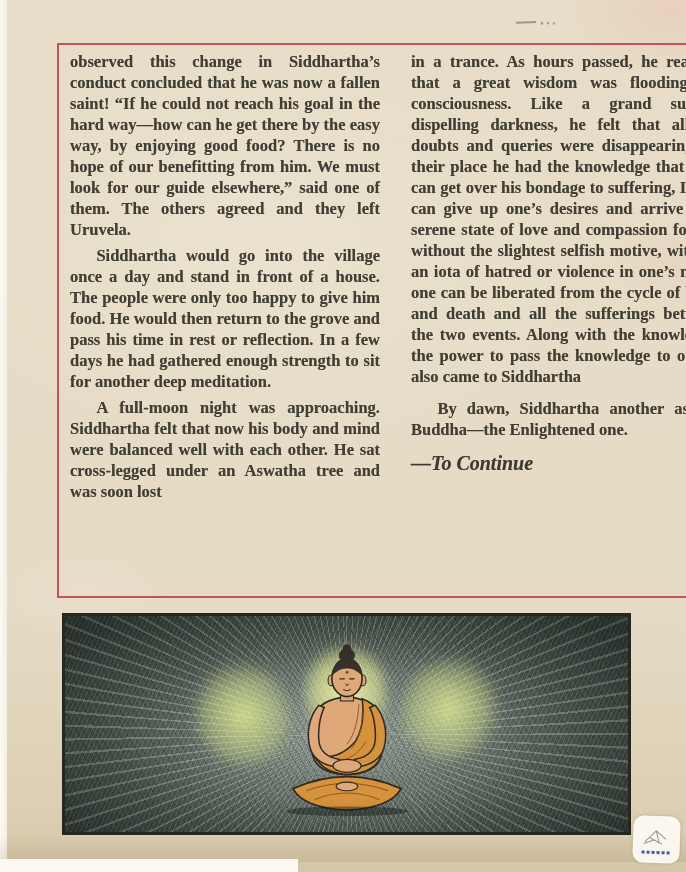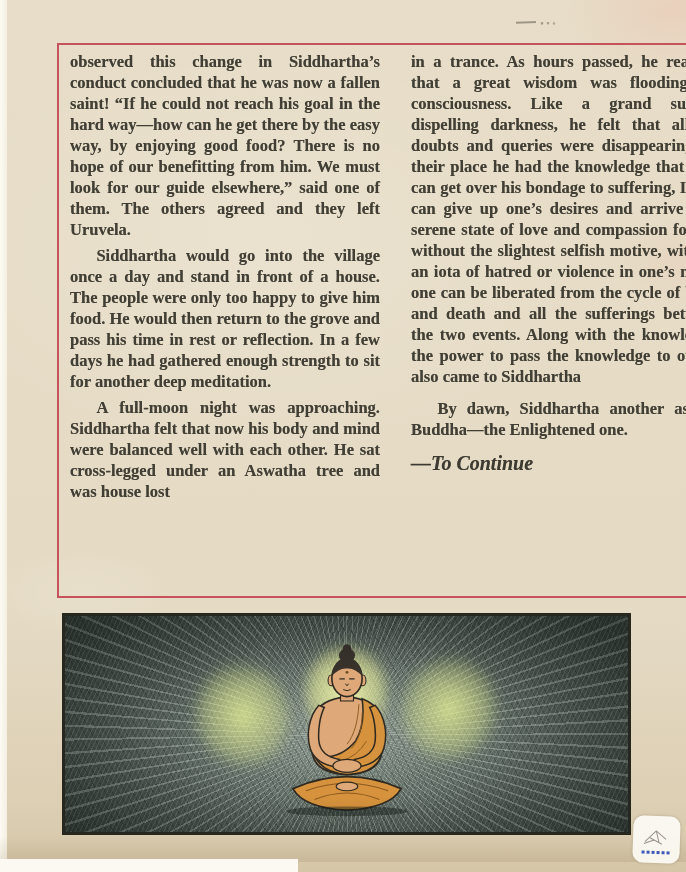--- a/index.html
+++ b/index.html
@@ -88,21 +88,21 @@
 
   <div class="page-edge-left"></div>
   <div class="page-shadow-bottom"></div>
   <div class="page-edge-bottom"></div>
   <div class="pencil-mark"></div>
 
   <div class="story-frame">
     <div class="col">
       <p class="para">observed this change in Siddhartha’s conduct concluded that he was now a fallen saint! “If he could not reach his goal in the hard way—how can he get there by the easy way, by enjoying good food? There is no hope of our benefitting from him. We must look for our guide elsewhere,” said one of them. The others agreed and they left Uruvela.</p>
       <p class="para indent">Siddhartha would go into the village once a day and stand in front of a house. The people were only too happy to give him food. He would then return to the grove and pass his time in rest or reflection. In a few days he had gathered enough strength to sit for another deep meditation.</p>
-      <p class="para indent">A full-moon night was approaching. Siddhartha felt that now his body and mind were balanced well with each other. He sat cross-legged under an Aswatha tree and was house lost</p>
+      <p class="para indent">A full-moon night was approaching. Siddhartha felt that now his body and mind were balanced well with each other. He sat cross-legged under an Aswatha tree and was soon lost</p>
     </div>
     <div class="col">
       <p class="para">in a trance. As hours passed, he realised that a great wisdom was flooding his consciousness. Like a grand sunrise dispelling darkness, he felt that all his doubts and queries were disappearing. In their place he had the knowledge that man can get over his bondage to suffering, If one can give up one’s desires and arrive at a serene state of love and compassion for all, without the slightest selfish motive, without an iota of hatred or violence in one’s mind, one can be liberated from the cycle of birth and death and all the sufferings between the two events. Along with the knowledge, the power to pass the knowledge to others also came to Siddhartha</p>
       <p class="para indent spaced">By dawn, Siddhartha another as the Buddha—the Enlightened one.</p>
       <p class="closing">—To Continue</p>
     </div>
   </div>
 
   <div class="illus">
     <div class="glow wing-left"></div>

